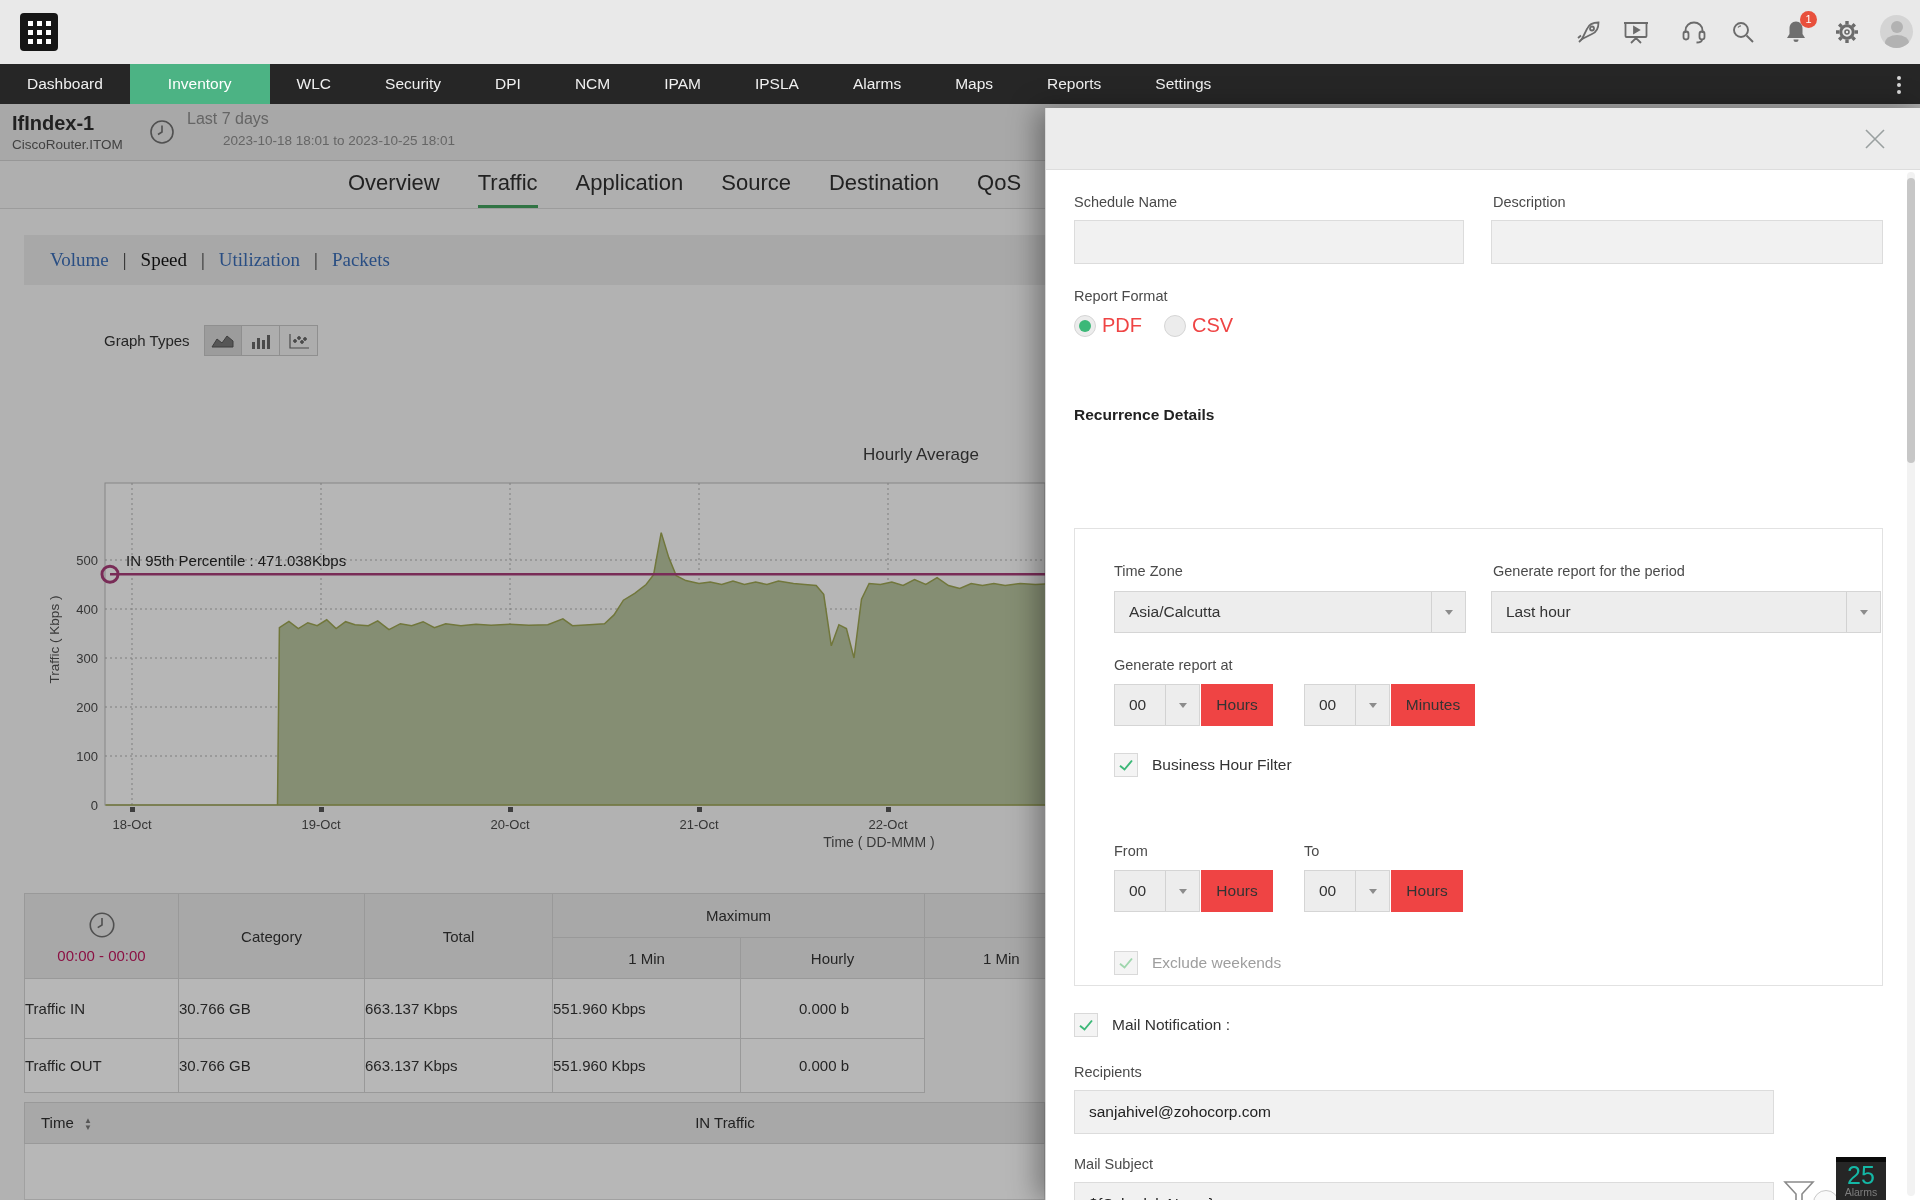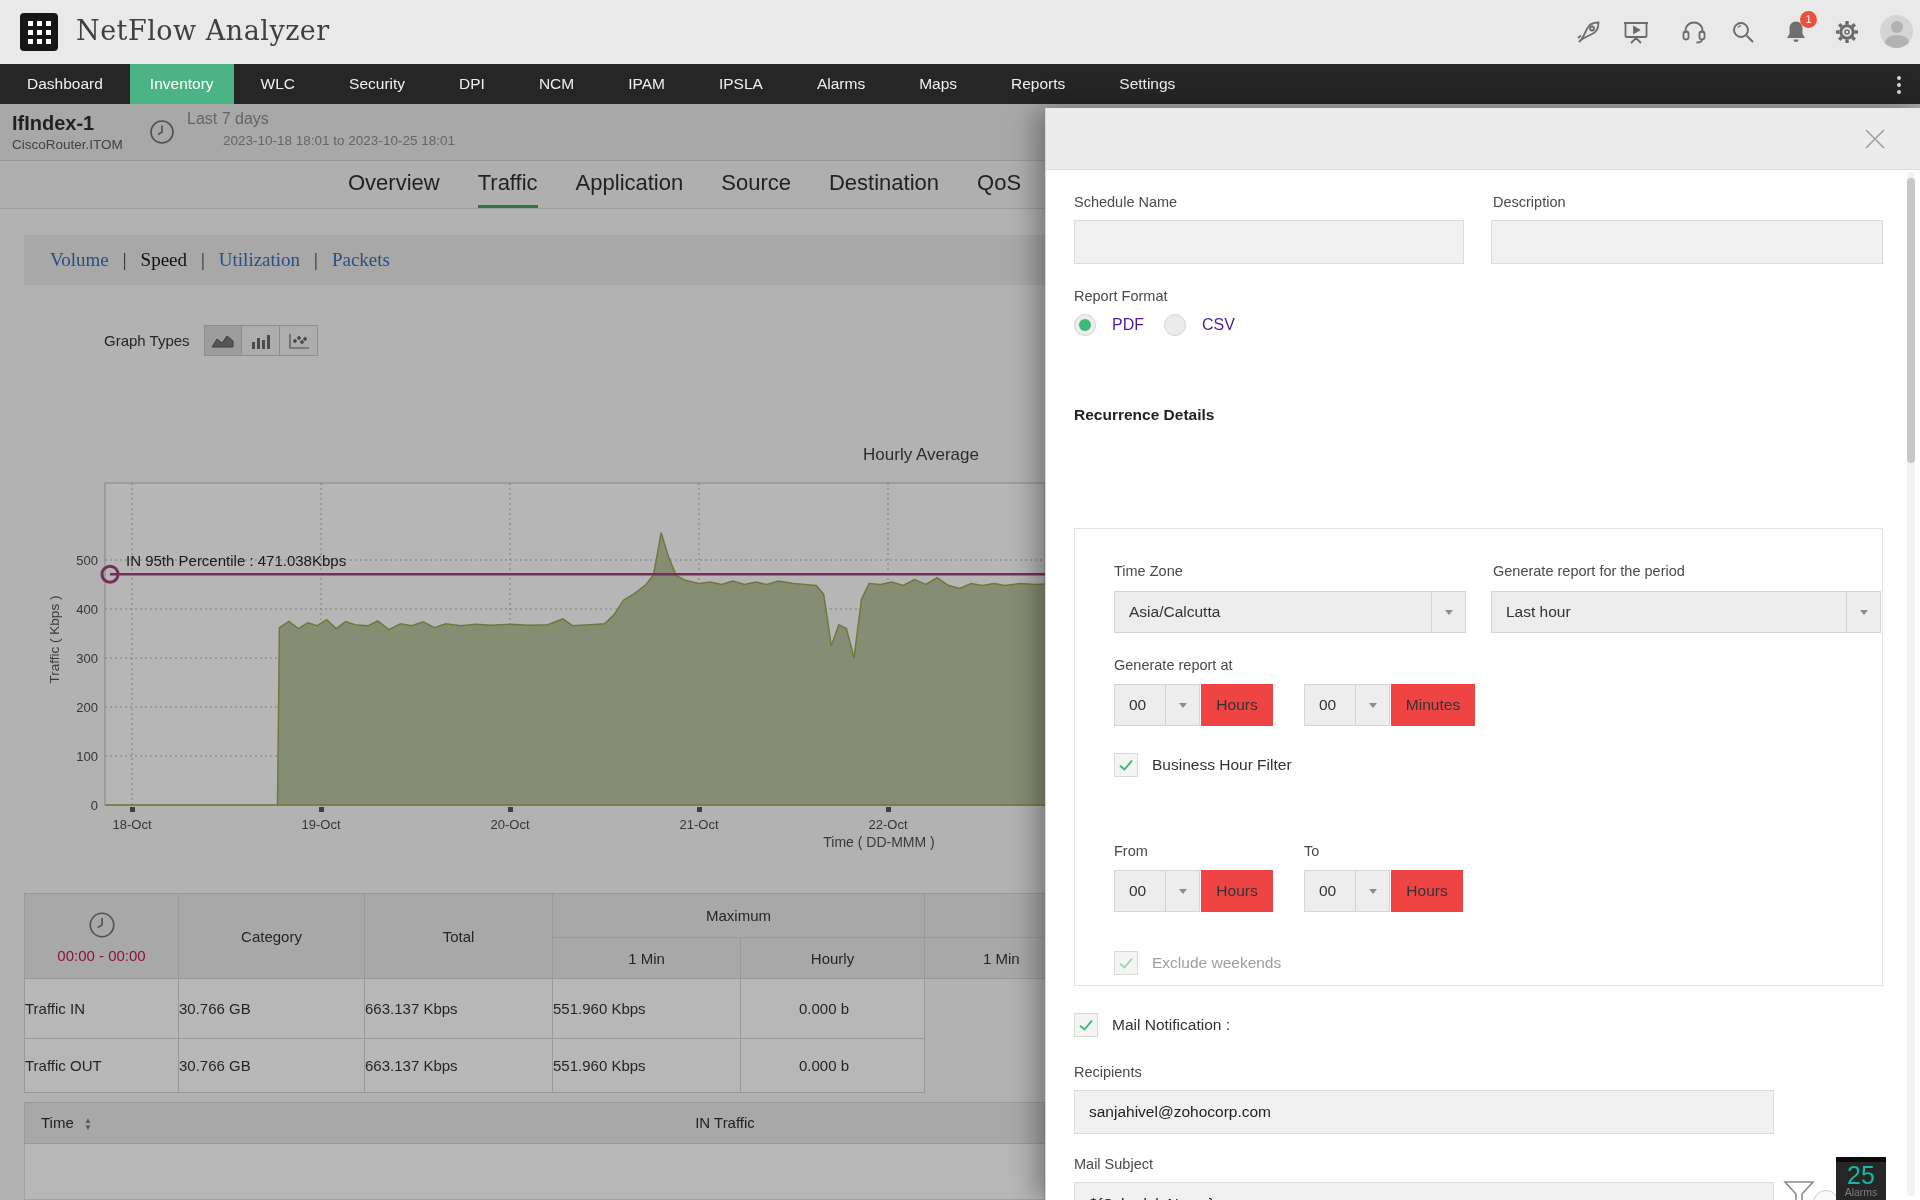--- a/index.html
+++ b/index.html
@@ -17,21 +17,21 @@
   .top-ic svg { width:100%; height:100%; }
   .badge { position:absolute; right:-7px; top:-7px; min-width:17px; height:17px; border-radius:9px; background:#e8503c;
     color:#fff; font-size:11px; line-height:17px; text-align:center; padding:0 2px; }
   .avatar { position:absolute; left:1880px; top:15px; width:33px; height:33px; border-radius:50%; background:#d4d4d4; overflow:hidden; cursor:pointer; }
   .avatar .head { position:absolute; left:10.5px; top:6px; width:12px; height:12px; border-radius:50%; background:#b2b2b2; }
   .avatar .body { position:absolute; left:4.5px; top:20px; width:24px; height:16px; border-radius:50%; background:#b2b2b2; }
 
   
   .nav { position:absolute; left:0; top:64px; width:1920px; height:40px; background:#262626; z-index:10; display:flex; }
   .nav .item { line-height:40px; padding:0 27px; color:#f0f0f0; font-size:15.5px; cursor:pointer; white-space:nowrap; }
-  .nav .item.active { background:#4cb384; color:#fff; padding:0 20px; }
+  .nav .item.active { background:#4cb384; color:#fff; padding:0 38px; }
   .kebab { position:absolute; right:12px; top:9px; width:18px; height:22px; cursor:pointer; }
   .kebab i { display:block; width:4px; height:4px; border-radius:50%; background:#d8d8d8; margin:3px auto; }
 
   
   .content { position:absolute; left:0; top:104px; width:1920px; height:1096px; background:#f4f4f4; }
   .dim { position:absolute; left:0; top:104px; width:1920px; height:1096px; background:rgba(0,0,0,0.27); z-index:50; }
 
   .entity-bar { position:absolute; left:0; top:0; width:1920px; height:57px; background:#e6e6e6; border-bottom:1px solid #cfcfcf; }
   .ename { position:absolute; left:12px; top:8px; font-size:20px; font-weight:bold; color:#2e2e2e; }
   .edev  { position:absolute; left:12px; top:33px; font-size:13.5px; color:#5a5a5a; }
@@ -87,21 +87,21 @@
   .m-title { position:absolute; left:28px; top:0; line-height:62px; font-size:21px; color:#333; }
   .m-close { position:absolute; right:32px; top:17px; width:28px; height:28px; cursor:pointer; }
   .m-label { position:absolute; font-size:14.5px; color:#4a4a4a; }
   .m-input { position:absolute; height:44px; background:#f1f1f1; border:1px solid #dcdcdc; font-size:15.5px; color:#222; line-height:42px; padding:0 14px;
     white-space:nowrap; overflow:hidden; }
   .m-head { position:absolute; font-size:15.5px; font-weight:bold; color:#222; }
 
   .radio { position:absolute; display:flex; align-items:center; cursor:pointer; }
   .radio .ring { width:22px; height:22px; border-radius:50%; background:#ececec; border:1px solid #d5d5d5; position:relative; }
   .radio.sel .ring::after { content:""; position:absolute; left:4px; top:4px; width:12px; height:12px; border-radius:50%; background:#3cb878; }
-  .radio .rlabel { margin-left:16px; font-size:16px; color:#4c1d95; }
+  .radio .rlabel { margin-left:6px; font-size:20px; color:#ef4444; }
 
   .rtabs { position:absolute; left:28px; top:352px; width:809px; height:69px; display:flex; }
   .rtab { height:68px; line-height:66px; text-align:center; background:#f3f3f3; border:1px solid #e2e2e2; border-right:none;
     font-size:15.5px; color:#444; cursor:pointer; }
   .rtab.active { background:#fff; border-top:5px solid #3fae68; border-right:1px solid #e2e2e2; border-bottom:none; height:69px; line-height:60px; color:#222; z-index:2; }
   .rtab.filler { flex:1; border-right:1px solid #e2e2e2; cursor:default; }
   .rpanel { position:absolute; left:28px; top:420px; width:809px; height:458px; border:1px solid #e2e2e2; background:#fff; }
 
   .m-select { position:absolute; height:42px; background:#ededed; border:1px solid #d5d5d5; font-size:15.5px; color:#333; line-height:40px;
     padding:0 14px; cursor:pointer; }
@@ -133,21 +133,20 @@
     <i></i>
       <i></i>
       <i></i>
       <i></i>
       <i></i>
       <i></i>
       <i></i>
       <i></i>
       <i></i>
   </div>
-  <div class="logo">NetFlow Analyzer</div>
 
   <div class="top-ic" style="left:1575px">
     <svg viewBox="0 0 28 28" fill="none" stroke="#6b6b6b" stroke-width="1.8">
       <path d="M7 21 L12 11 C14 6 19 4.5 23.5 4.5 C23.5 9 22 14 17 16 L7 21 Z"></path>
       <circle cx="17" cy="10.5" r="2"></circle>
       <path d="M4 24 L8.5 19.5 M3 20 L6 17.5"></path>
     </svg>
   </div>
   <div class="top-ic" style="left:1622px">
     <svg viewBox="0 0 28 28" fill="none" stroke="#6b6b6b" stroke-width="1.8">

